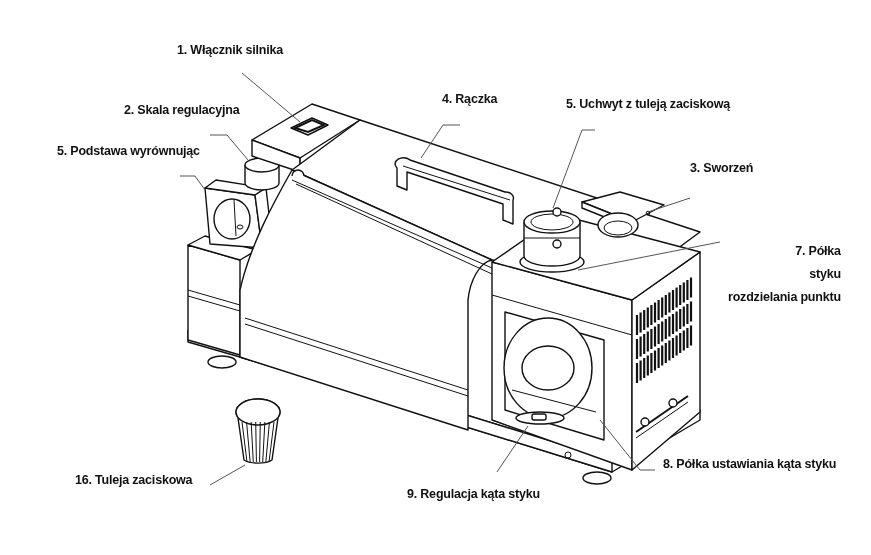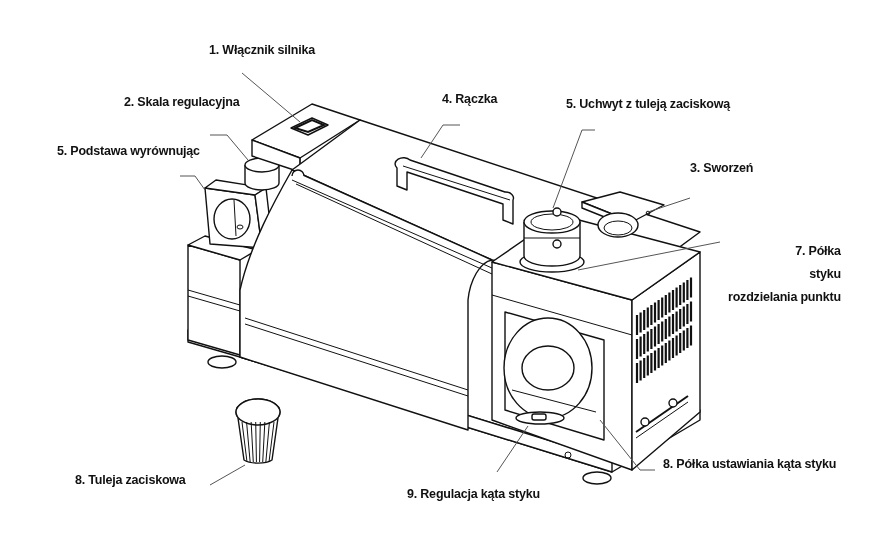--- a/index.html
+++ b/index.html
@@ -196,26 +196,26 @@
     <polyline class="ln" points="460,125 443,125 421,158"></polyline>
     <polyline class="ln" points="595,130 582,130 553,208"></polyline>
     <polyline class="ln" points="690,198 648,212"></polyline>
     <polyline class="ln" points="720,242 578,270"></polyline>
     <polyline class="ln" points="655,470 640,470 600,420"></polyline>
     <polyline class="ln" points="497,472 528,426"></polyline>
     <polyline class="ln" points="210,485 245,465"></polyline>
   </g>
 </svg>
 
-<div class="lbl" style="left:177px; top:43px;margin-left:32px;">1. Włącznik silnika</div>
-<div class="lbl" style="left:124px; top:95px;">2. Skala regulacyjna</div>
+<div class="lbl" style="left:177px; top:43px;">1. Włącznik silnika</div>
+<div class="lbl" style="left:124px; top:103px;">2. Skala regulacyjna</div>
 <div class="lbl" style="left:57px; top:144px;">5. Podstawa wyrównując</div>
 <div class="lbl" style="left:442px; top:92px;">4. Rączka</div>
 <div class="lbl" style="left:566px; top:97px;">5. Uchwyt z tuleją zaciskową</div>
 <div class="lbl" style="left:690px; top:161px;">3. Sworzeń</div>
 <div class="lbl lbl-multi" style="left:728px; top:240px;">
   <div>7. Półka</div>
   <div>styku</div>
   <div>rozdzielania punktu</div>
 </div>
 <div class="lbl" style="left:663px; top:457px;">8. Półka ustawiania kąta styku</div>
 <div class="lbl" style="left:383px; top:487px;margin-left:24px;">9. Regulacja kąta styku</div>
-<div class="lbl" style="left:75px; top:473px;">8. Tuleja zaciskowa</div>
+<div class="lbl" style="left:75px; top:473px;">16. Tuleja zaciskowa</div>
 
 </body></html>

